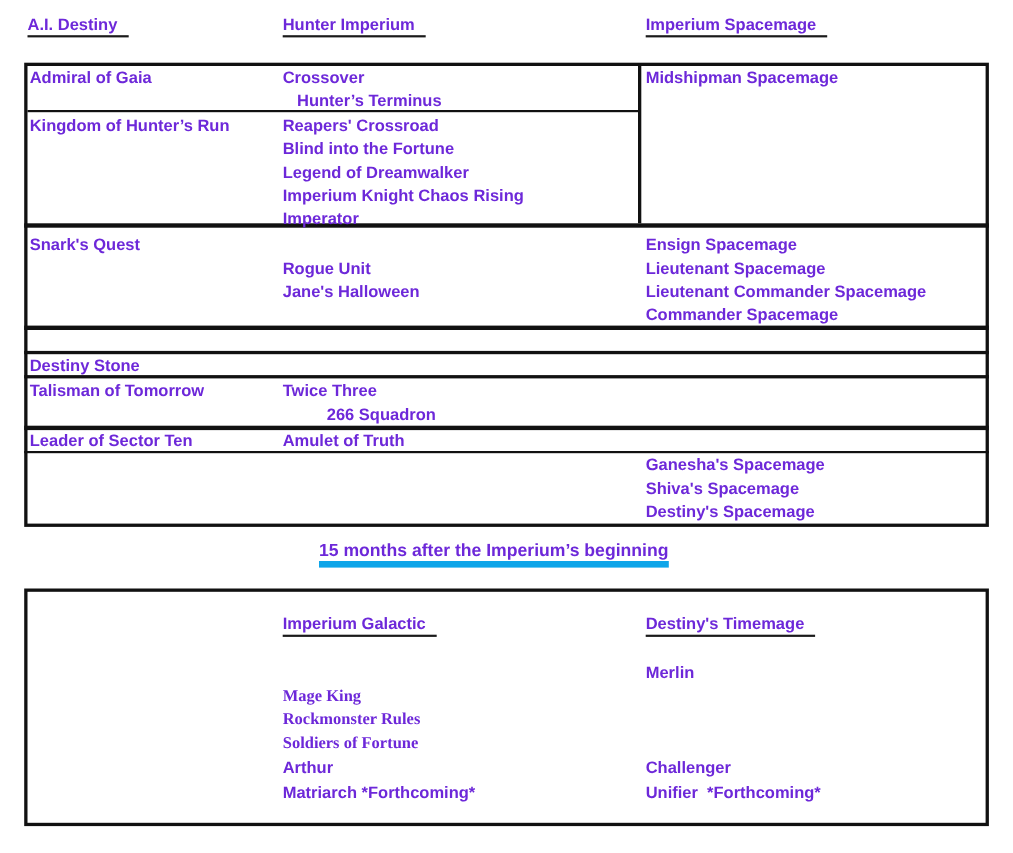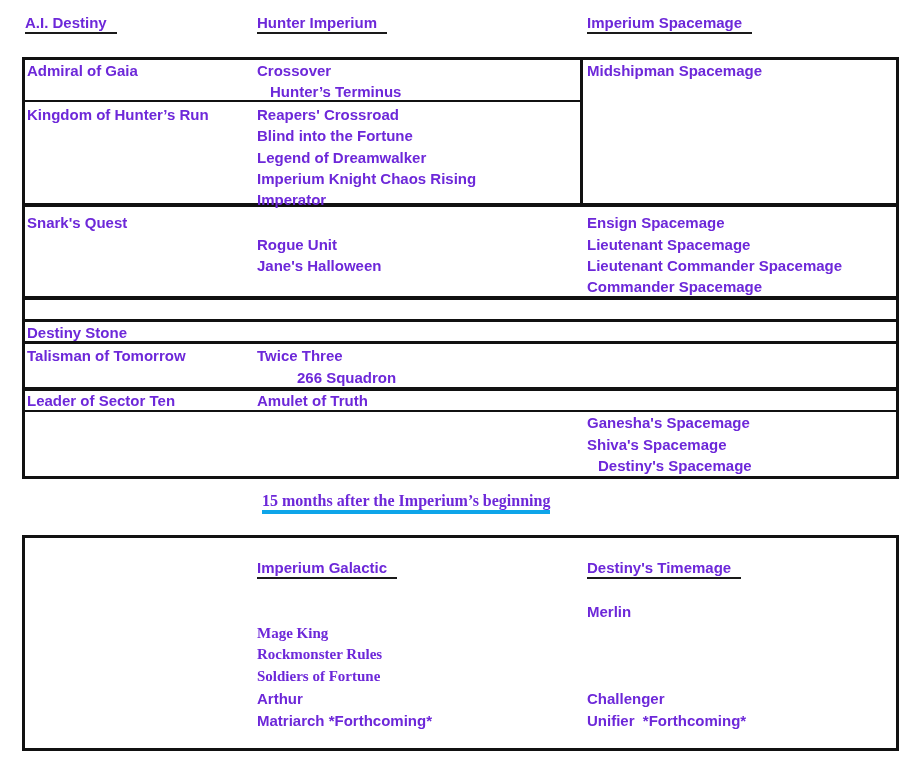--- a/index.html
+++ b/index.html
@@ -18,24 +18,25 @@
     color:#6d28d9;
     white-space:pre;
   }
   .serif { font-family:"Liberation Serif", serif; }
   .underlined {
     border-bottom:2px solid #1a1a1a;
     padding-right:10px;
     padding-bottom:1px;
   }
   .interlude {
-    font-family:Liberation Serif, serif;
+    font-family:Liberation Sans, sans-serif;
     font-size:16px;
-    border-bottom:4px solid #0ea5e9;
+    border-bottom:6px solid #0ea5e9;
     padding-bottom:1px;
+    margin-left:28px;
   }
   .box {
     position:absolute;
     border:3px solid #111111;
     box-sizing:border-box;
     background:transparent;
   }
   .hline, .vline {
     position:absolute;
     background:#111111;
@@ -88,21 +89,21 @@
 
   <span class="txt" style="left:27px; top:347px;">Talisman of Tomorrow</span>
   <span class="txt" style="left:257px; top:347px;">Twice Three</span>
   <span class="txt" style="left:257px; top:369px;margin-left:40px;">266 Squadron</span>
 
   <span class="txt" style="left:27px; top:392px;">Leader of Sector Ten</span>
   <span class="txt" style="left:257px; top:392px;">Amulet of Truth</span>
 
   <span class="txt" style="left:587px; top:414px;">Ganesha's Spacemage</span>
   <span class="txt" style="left:587px; top:436px;">Shiva's Spacemage</span>
-  <span class="txt" style="left:587px; top:457px;margin-left:11px;">Destiny's Spacemage</span>
+  <span class="txt" style="left:587px; top:457px;">Destiny's Spacemage</span>
 
   <span class="txt interlude" style="left:262px; top:492px;">15 months after the Imperium’s beginning</span>
 
   <div class="box" style="left:22px; top:535px; width:877px; height:216px;"></div>
 
   <span class="txt underlined" style="left:257px; top:559px;">Imperium Galactic</span>
   <span class="txt underlined" style="left:587px; top:559px;">Destiny's Timemage</span>
 
   <span class="txt" style="left:587px; top:603px;">Merlin</span>
 

